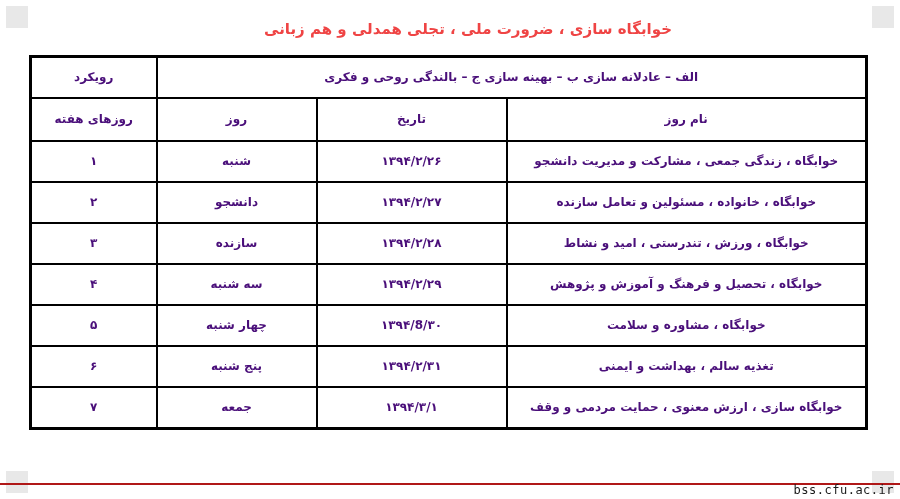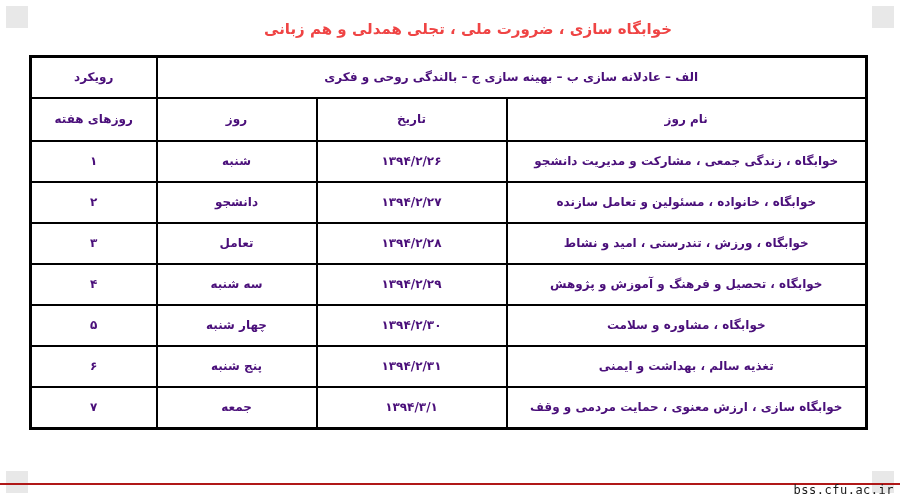--- a/index.html
+++ b/index.html
@@ -167,32 +167,32 @@
       </tr>
       <tr>
         <td class="name-cell">خوابگاه ، خانواده ، مسئولین و تعامل سازنده</td>
         <td class="date-cell">۱۳۹۴/۲/۲۷</td>
         <td class="day-cell">دانشجو</td>
         <td class="num-cell">۲</td>
       </tr>
       <tr>
         <td class="name-cell">خوابگاه ، ورزش ، تندرستی ، امید و نشاط</td>
         <td class="date-cell">۱۳۹۴/۲/۲۸</td>
-        <td class="day-cell">تعامل</td>
+        <td class="day-cell">سازنده</td>
         <td class="num-cell">۳</td>
       </tr>
       <tr>
         <td class="name-cell">خوابگاه ، تحصیل و فرهنگ و آموزش و پژوهش</td>
         <td class="date-cell">۱۳۹۴/۲/۲۹</td>
         <td class="day-cell">سه شنبه</td>
         <td class="num-cell">۴</td>
       </tr>
       <tr>
         <td class="name-cell">خوابگاه ، مشاوره  و سلامت</td>
-        <td class="date-cell">۱۳۹۴/۲/۳۰</td>
+        <td class="date-cell">۱۳۹۴/8/۳۰</td>
         <td class="day-cell">چهار شنبه</td>
         <td class="num-cell">۵</td>
       </tr>
       <tr>
         <td class="name-cell">تغذیه سالم ، بهداشت  و ایمنی</td>
         <td class="date-cell">۱۳۹۴/۲/۳۱</td>
         <td class="day-cell">پنج شنبه</td>
         <td class="num-cell">۶</td>
       </tr>
       <tr>

